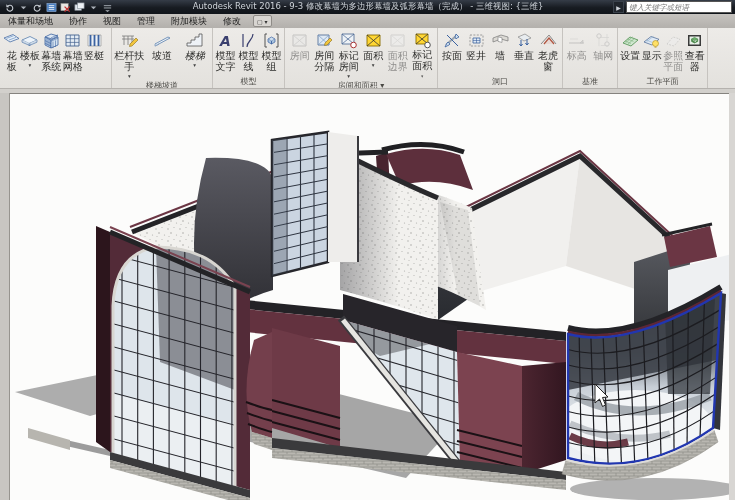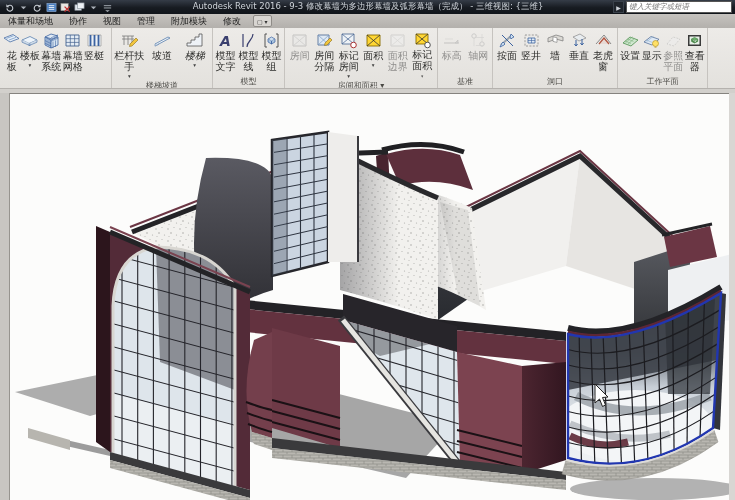--- a/index.html
+++ b/index.html
@@ -13,21 +13,21 @@
   #qat{display:flex;align-items:center;gap:2px;padding-left:3px;width:120px;}
   .qat-ic{width:12px;height:12px;display:inline-flex;align-items:center;justify-content:center;}
   .qat-ic svg{width:11px;height:11px;}
   .qat-caret{color:#aab0b8;font-size:6px;line-height:1;}
   #win-title{flex:1;text-align:center;white-space:nowrap;overflow:hidden;
     text-overflow:ellipsis;color:#cdd2d8;font-size:8.5px;}
   #search-wrap{display:flex;align-items:center;gap:2px;padding-right:3px;}
   #search-arrow{width:9px;height:10px;background:#20252c;border:1px solid #3a414b;
     color:#cfd4da;font-size:6px;display:flex;align-items:center;justify-content:center;}
   #search-input{width:100px;height:10px;font-size:7.5px;font-style:italic;color:#8a8a8a;
-    border:1px solid #555;background:#fff;padding:0 2px;font-family:Liberation Mono, monospace;}
+    border:1px solid #555;background:#fff;padding:0 2px;font-family:Liberation Serif, serif;}
 
   
   #tabrow{position:absolute;left:0;top:14px;width:735px;height:14px;
     background:linear-gradient(#c6c3bf,#b3b0ac);display:flex;align-items:center;
     font-size:9px;color:#1f1f1f;}
   .tab{padding:0 8px;height:14px;line-height:14px;cursor:default;}
   #tab-toggle{display:flex;align-items:center;gap:2px;margin-left:4px;
     background:#d8d5d1;border:1px solid #8f8c88;border-radius:2px;
     padding:0 3px;height:10px;font-size:6px;color:#333;}
 
@@ -274,82 +274,82 @@
                 <path d="M3 3h12v10H3z" fill="#ffd633" stroke="#8a6d00" stroke-width=".9"></path>
                 <path d="M3 3l12 10M15 3L3 13" stroke="#333" stroke-width=".8"></path>
                 <circle cx="14.5" cy="14" r="2.8" fill="#fff" stroke="#555"></circle>
               </svg></div>
             <div class="lbl">标记面积</div>
             <div class="dd">▾</div>
           </div>
         </div>
         <div class="panel-label">房间和面积 ▾</div>
       </div>
+      <div class="panel" style="width: 125px;">
+        <div class="btn-row">
+          <div class="rbtn" style="width: 24px;">
+            <div class="ic"><svg viewBox="0 0 19 19">
+                <path d="M3 14L14 4" stroke="#9aa4ae" stroke-width="2"></path>
+                <path d="M4 4l11 11" stroke="#3b62a0" stroke-width="1"></path>
+                <path d="M13 3l3 3-2 1-1 1-1-2zM4 12l-2 4 4-2 1-1-2-2z" fill="#cfe0f0" stroke="#3b62a0" stroke-width=".8"></path>
+              </svg></div>
+            <div class="lbl">按面</div>
+          </div>
+          <div class="rbtn" style="width: 24px;">
+            <div class="ic"><svg viewBox="0 0 19 19">
+                <path d="M3 4h13v11H3z" fill="none" stroke="#888" stroke-dasharray="2 1.4" stroke-width=".8"></path>
+                <path d="M6 7h7v5H6z" fill="#dfe9f4" stroke="#3b62a0" stroke-width=".8"></path>
+                <path d="M9.5 7v5M6 9.5h7" stroke="#3b62a0" stroke-width=".6"></path>
+              </svg></div>
+            <div class="lbl">竖井</div>
+          </div>
+          <div class="rbtn" style="width: 24px;">
+            <div class="ic"><svg viewBox="0 0 19 19">
+                <path d="M2 7l8-3 7 2v4l-7-2-8 3z" fill="#dcdad5" stroke="#777" stroke-width=".7"></path>
+                <path d="M7 5.8l4 1v4.6l-4-1z" fill="#fff" stroke="#777" stroke-width=".6"></path>
+              </svg></div>
+            <div class="lbl">墙</div>
+          </div>
+          <div class="rbtn" style="width: 24px;">
+            <div class="ic"><svg viewBox="0 0 19 19">
+                <path d="M3 6l7-3 6 4-7 3z" fill="#e8ecef" stroke="#888" stroke-width=".7"></path>
+                <path d="M6 9v6m0 0l-1.6-2m1.6 2l1.6-2M12 8v6m0 0l-1.6-2m1.6 2l1.6-2" stroke="#3b62a0" stroke-width="1" fill="none"></path>
+              </svg></div>
+            <div class="lbl">垂直</div>
+          </div>
+          <div class="rbtn" style="width: 24px;">
+            <div class="ic"><svg viewBox="0 0 19 19">
+                <path d="M2 13L10 4l7 9" fill="none" stroke="#8a8a8a" stroke-width="1"></path>
+                <path d="M5 13l5-6 5 6" fill="#e8d9d4" stroke="#b0543f" stroke-width="1.2"></path>
+              </svg></div>
+            <div class="lbl">老虎窗</div>
+          </div>
+        </div>
+        <div class="panel-label">洞口</div>
+      </div>
       <div class="panel" style="width: 55px;">
         <div class="btn-row">
           <div class="rbtn disabled" style="width: 26.5px;">
             <div class="ic"><svg viewBox="0 0 19 19">
                 <path d="M2 12h15" stroke="#999" stroke-width="1"></path>
                 <path d="M13 12l3-3v3z" fill="#bbb" stroke="#999" stroke-width=".6"></path>
                 <path d="M3 8h8" stroke="#bbb" stroke-width=".7"></path>
               </svg></div>
             <div class="lbl">标高</div>
           </div>
           <div class="rbtn disabled" style="width: 26.5px;">
             <div class="ic"><svg viewBox="0 0 19 19">
                 <circle cx="5" cy="5" r="2.2" fill="none" stroke="#aaa"></circle>
                 <circle cx="13" cy="13" r="2.2" fill="none" stroke="#aaa"></circle>
                 <path d="M7 6.5h8M5 7.2v8M6.8 14.5h8M13 3v8" stroke="#bbb" stroke-width=".7"></path>
               </svg></div>
             <div class="lbl">轴网</div>
           </div>
         </div>
         <div class="panel-label">基准</div>
-      </div>
-      <div class="panel" style="width: 125px;">
-        <div class="btn-row">
-          <div class="rbtn" style="width: 24px;">
-            <div class="ic"><svg viewBox="0 0 19 19">
-                <path d="M3 14L14 4" stroke="#9aa4ae" stroke-width="2"></path>
-                <path d="M4 4l11 11" stroke="#3b62a0" stroke-width="1"></path>
-                <path d="M13 3l3 3-2 1-1 1-1-2zM4 12l-2 4 4-2 1-1-2-2z" fill="#cfe0f0" stroke="#3b62a0" stroke-width=".8"></path>
-              </svg></div>
-            <div class="lbl">按面</div>
-          </div>
-          <div class="rbtn" style="width: 24px;">
-            <div class="ic"><svg viewBox="0 0 19 19">
-                <path d="M3 4h13v11H3z" fill="none" stroke="#888" stroke-dasharray="2 1.4" stroke-width=".8"></path>
-                <path d="M6 7h7v5H6z" fill="#dfe9f4" stroke="#3b62a0" stroke-width=".8"></path>
-                <path d="M9.5 7v5M6 9.5h7" stroke="#3b62a0" stroke-width=".6"></path>
-              </svg></div>
-            <div class="lbl">竖井</div>
-          </div>
-          <div class="rbtn" style="width: 24px;">
-            <div class="ic"><svg viewBox="0 0 19 19">
-                <path d="M2 7l8-3 7 2v4l-7-2-8 3z" fill="#dcdad5" stroke="#777" stroke-width=".7"></path>
-                <path d="M7 5.8l4 1v4.6l-4-1z" fill="#fff" stroke="#777" stroke-width=".6"></path>
-              </svg></div>
-            <div class="lbl">墙</div>
-          </div>
-          <div class="rbtn" style="width: 24px;">
-            <div class="ic"><svg viewBox="0 0 19 19">
-                <path d="M3 6l7-3 6 4-7 3z" fill="#e8ecef" stroke="#888" stroke-width=".7"></path>
-                <path d="M6 9v6m0 0l-1.6-2m1.6 2l1.6-2M12 8v6m0 0l-1.6-2m1.6 2l1.6-2" stroke="#3b62a0" stroke-width="1" fill="none"></path>
-              </svg></div>
-            <div class="lbl">垂直</div>
-          </div>
-          <div class="rbtn" style="width: 24px;">
-            <div class="ic"><svg viewBox="0 0 19 19">
-                <path d="M2 13L10 4l7 9" fill="none" stroke="#8a8a8a" stroke-width="1"></path>
-                <path d="M5 13l5-6 5 6" fill="#e8d9d4" stroke="#b0543f" stroke-width="1.2"></path>
-              </svg></div>
-            <div class="lbl">老虎窗</div>
-          </div>
-        </div>
-        <div class="panel-label">洞口</div>
       </div>
       <div class="panel" style="width: 90px;">
         <div class="btn-row">
           <div class="rbtn" style="width: 21.5px;">
             <div class="ic"><svg viewBox="0 0 19 19">
                 <path d="M2 12l7-6 8 3-7 6z" fill="#cfe6cf" stroke="#4d8f4d" stroke-width=".8"></path>
                 <path d="M4.5 11.8l7-6M7 13l7-6M4 10l6 2.4M6.5 8l6 2.4" stroke="#7ab07a" stroke-width=".6"></path>
               </svg></div>
             <div class="lbl">设置</div>
           </div>

